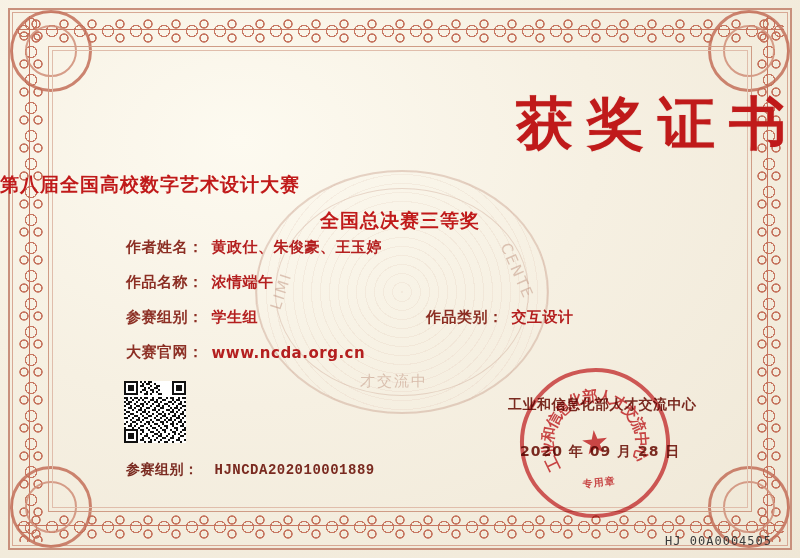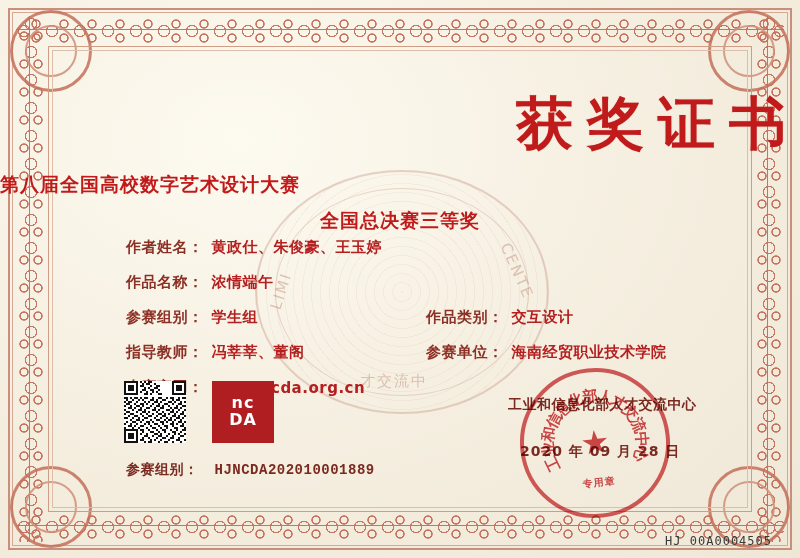--- a/index.html
+++ b/index.html
@@ -397,30 +397,20 @@
         <div class="fcol left">
           <span class="flabel">参赛组别：</span>
           <span class="fvalue">学生组</span>
         </div>
         <div class="fcol">
           <span class="flabel">作品类别：</span>
           <span class="fvalue">交互设计</span>
         </div>
       </div>
 
-      <div class="field-row">
-        <div class="fcol left">
-          <span class="flabel">指导教师：</span>
-          <span class="fvalue">冯莘莘、董阁</span>
-        </div>
-        <div class="fcol">
-          <span class="flabel">参赛单位：</span>
-          <span class="fvalue">海南经贸职业技术学院</span>
-        </div>
-      </div>
 
       <div class="field-row">
         <div class="fcol left">
           <span class="flabel">大赛官网：</span>
           <span class="fvalue url">www.ncda.org.cn</span>
         </div>
       </div>
 
     </div>
 
@@ -661,24 +651,20 @@
           <rect x="10" y="30" width="1" height="1"></rect>
             <rect x="12" y="30" width="2" height="1"></rect>
             <rect x="17" y="30" width="1" height="1"></rect>
           <rect x="20" y="30" width="2" height="1"></rect>
             <rect x="24" y="30" width="1" height="1"></rect>
             <rect x="28" y="30" width="1" height="1"></rect>
         </g>
       </svg>
     </div>
 
-    <div class="logo">
-      <span>nc</span>
-      <span>DA</span>
-    </div>
 
     <div class="issuer">工业和信息化部人才交流中心</div>
     <div class="date">2020 年 09 月 28 日</div>
 
     <div class="seal">
       <div class="seal-text" id="seal-ring">
           <span class="seal-char" style="transform: translate(-50%, -56px) rotate(-110deg); transform-origin: 50% 56px;">工</span>
           <span class="seal-char" style="transform: translate(-50%, -56px) rotate(-91.6667deg); transform-origin: 50% 56px;">业</span>
           <span class="seal-char" style="transform: translate(-50%, -56px) rotate(-73.3333deg); transform-origin: 50% 56px;">和</span>
           <span class="seal-char" style="transform: translate(-50%, -56px) rotate(-55deg); transform-origin: 50% 56px;">信</span>

